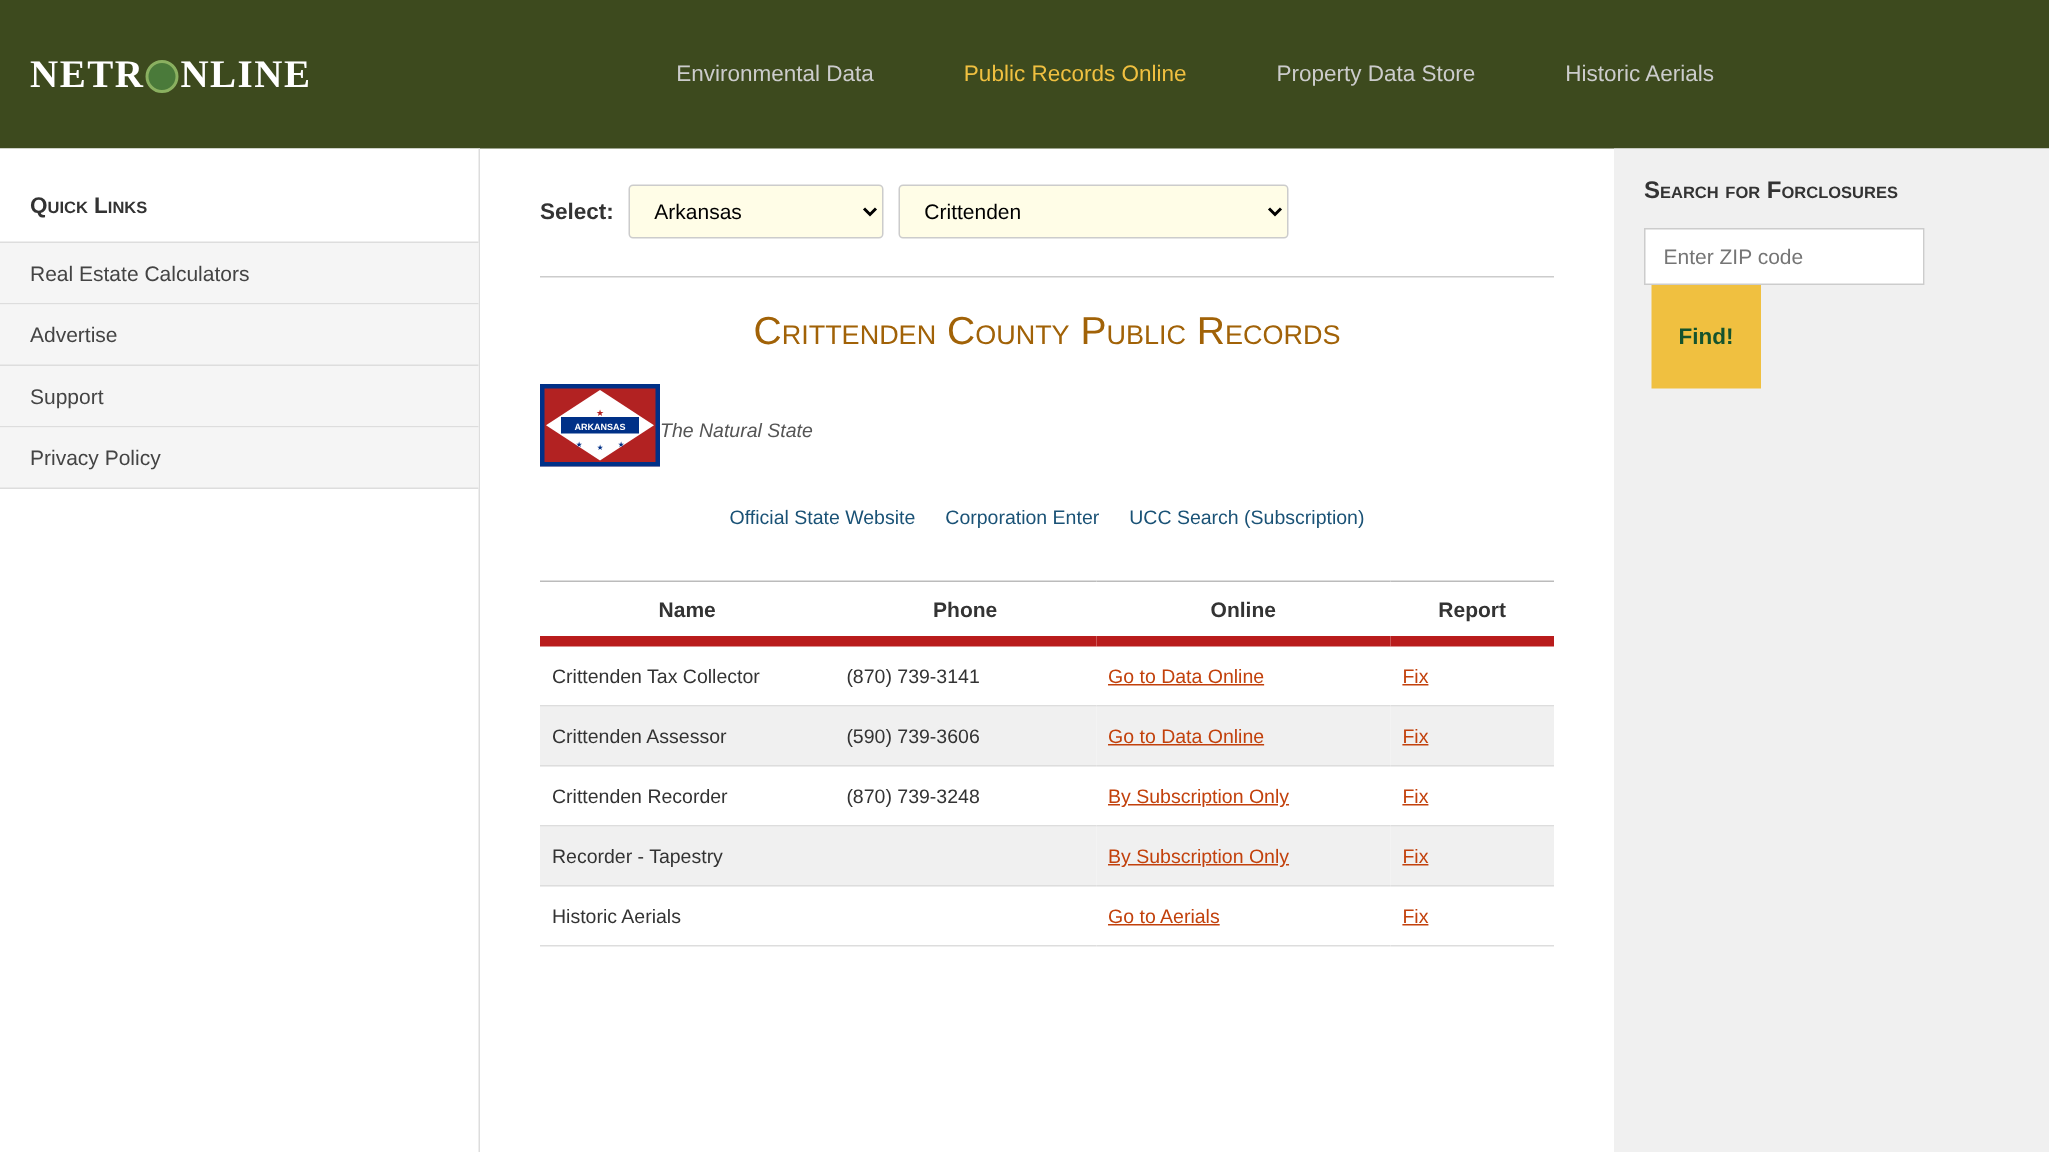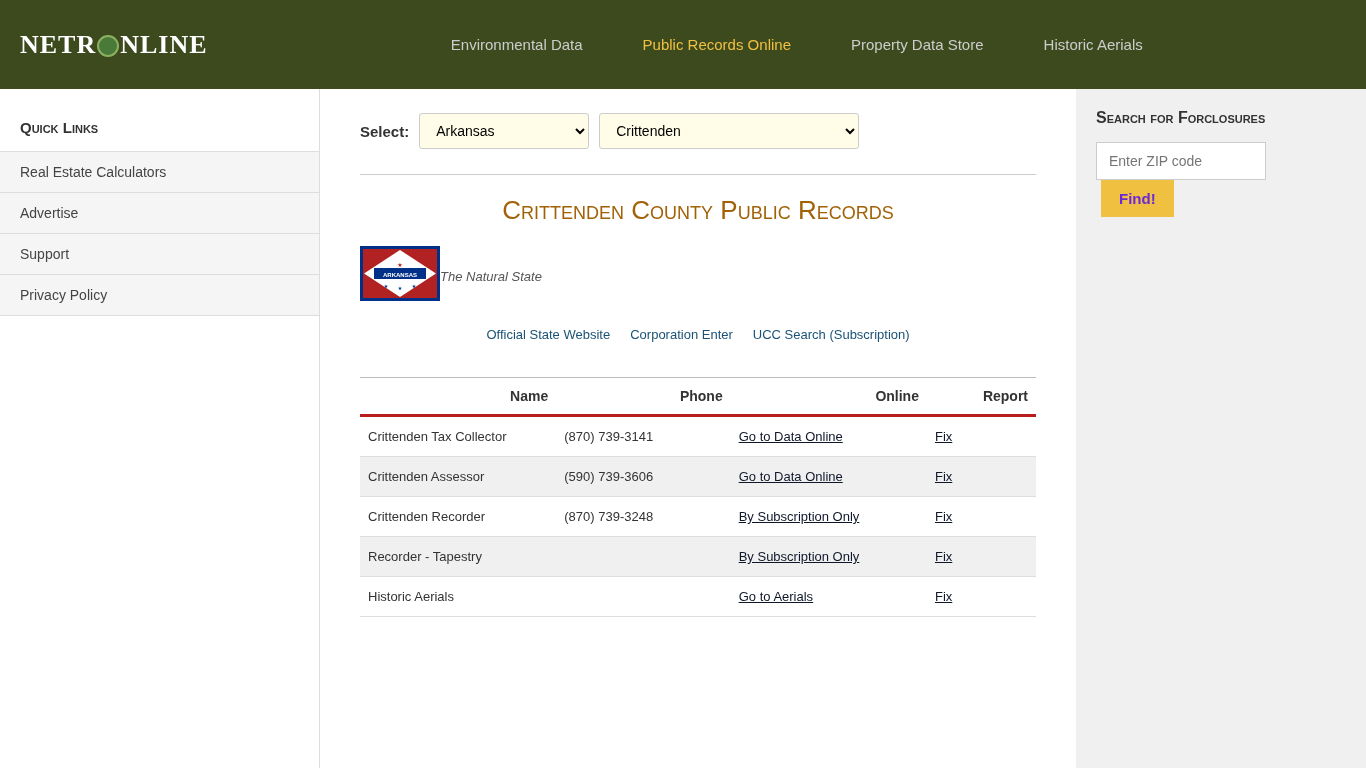--- a/index.html
+++ b/index.html
@@ -4,21 +4,21 @@
   <style>
     * { box-sizing: border-box; margin: 0; padding: 0; }
     body { font-family: Arial, sans-serif; font-size: 14px; color: #333; background: #fff; }
 
     
     #header {
       background-color: #3d4a1e;
       display: flex;
       align-items: center;
       padding: 0 20px;
-      height: 89px;
+      height: 99px;
     }
     #logo-area {
       display: flex;
       align-items: center;
       margin-right: 40px;
     }
     #logo-text {
       color: #fff;
       font-size: 26px;
       font-weight: bold;
@@ -164,38 +164,38 @@
       cursor: pointer;
     }
 
     
     #records-table {
       width: 100%;
       border-collapse: collapse;
       margin-top: 10px;
     }
     #records-table th {
-      text-align: right;
+      text-align: center;
       padding: 10px 8px;
       font-size: 14px;
       font-weight: bold;
       color: #333;
       border-top: 1px solid #bbb;
-      border-bottom: 3px solid #b91c1c;
+      border-bottom: 7px solid #b91c1c;
     }
     #records-table td {
       padding: 12px 8px;
       font-size: 13px;
       vertical-align: top;
       border-bottom: 1px solid #ddd;
     }
     .row-shaded { background: #f0f0f0; }
     .row-white { background: #fff; }
     .table-link {
-      color: #0f172a;
+      color: #c2410c;
       text-decoration: underline;
       cursor: pointer;
       font-size: 13px;
     }
     .col-name { width: 180px; }
     .col-phone { width: 160px; }
     .col-online { width: 180px; }
     .col-report { width: 100px; }
 
     
@@ -206,35 +206,35 @@
       padding: 20px;
     }
     #foreclosure-title {
       font-variant: small-caps;
       font-size: 16px;
       font-weight: bold;
       color: #333;
       margin-bottom: 15px;
     }
     #zip-input {
-      width: 170px;
+      width: 187px;
       padding: 10px 12px;
       border: 1px solid #ccc;
       font-size: 14px;
       color: #999;
       background: #fff;
     }
     #find-btn {
-      padding: 10px 18px;
+      padding: 26px 18px;
       background: #f0c040;
       border: none;
       font-size: 15px;
       font-weight: bold;
       cursor: pointer;
-      color: #6d28d9;
+      color: #14532d;
       margin-left: 5px;
     }
 
     
   </style>
 </head>
 <body>
 
 <div id="header">
   <div id="logo-area">

